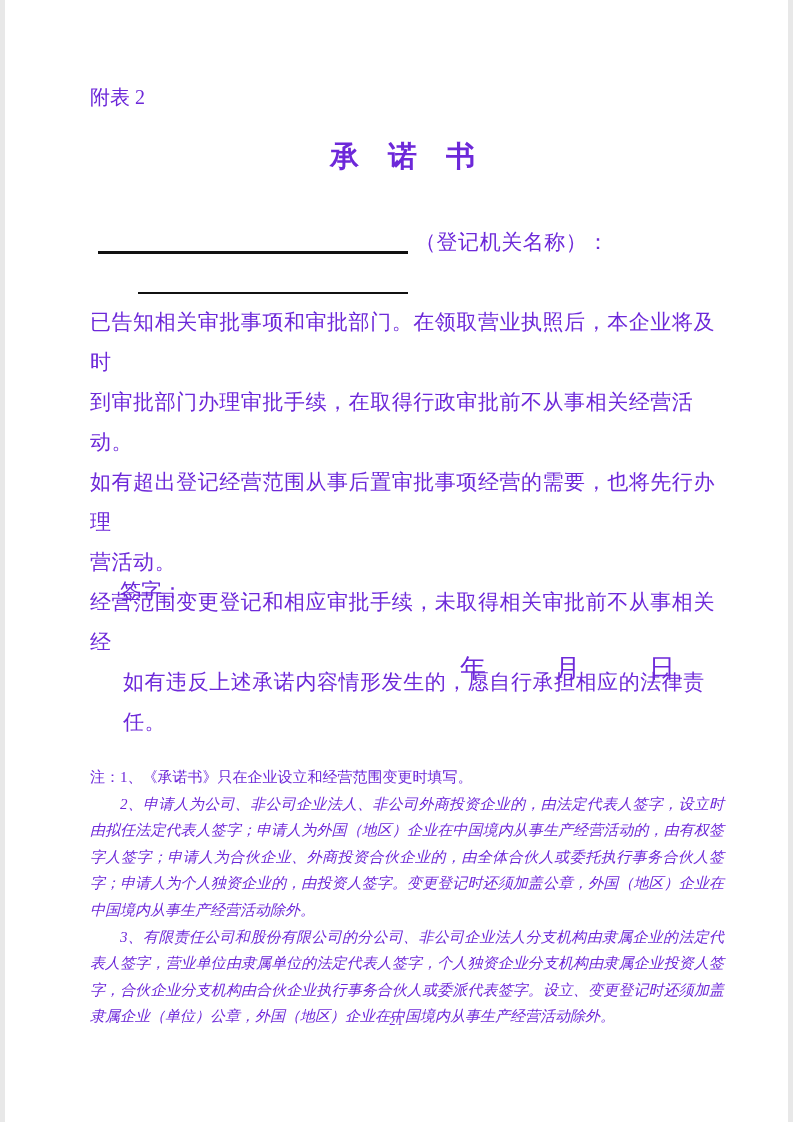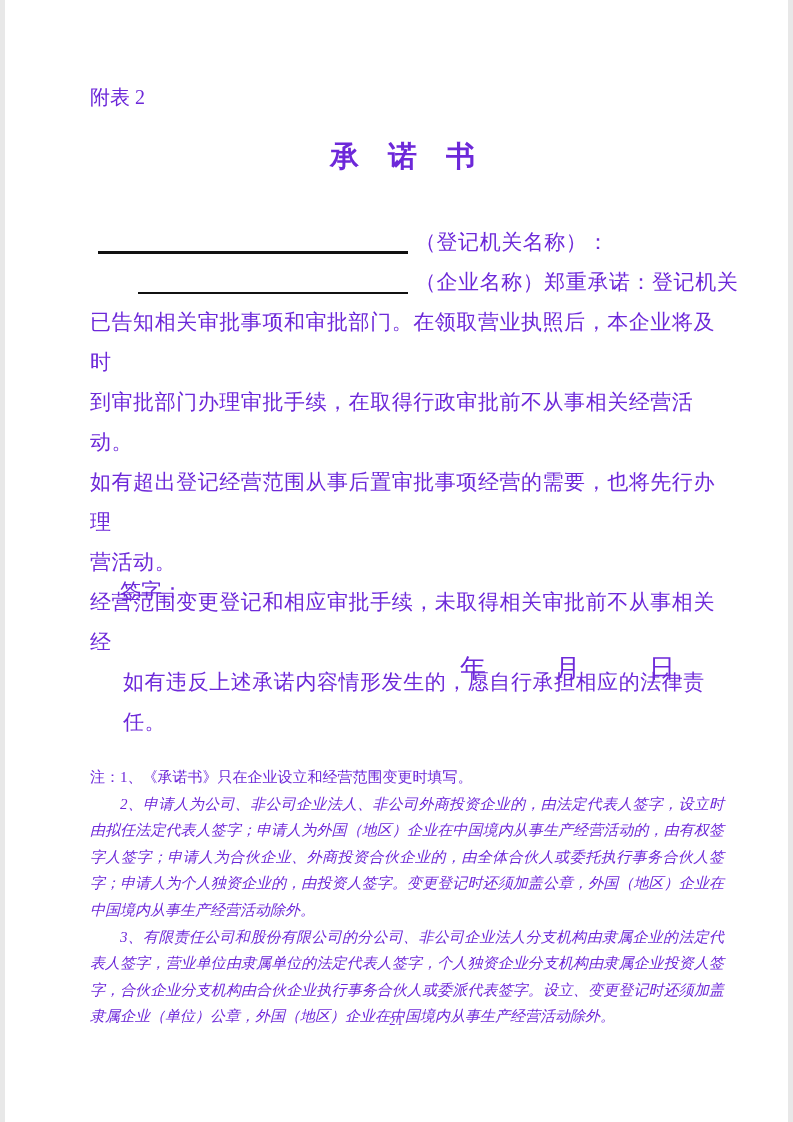--- a/index.html
+++ b/index.html
@@ -114,21 +114,21 @@
 
   <div class="doc-title">承　诺　书</div>
 
   <div class="main-block">
 
     <div class="fill-row">
       <span class="blank blank-1"></span><span>（登记机关名称）：</span>
     </div>
 
     <div class="fill-row">
-      <span class="blank blank-2"></span><span>（企业名称）郑重承诺：登记机关</span>
+      <span class="blank blank-2"></span>
     </div>
 
     <div>已告知相关审批事项和审批部门。在领取营业执照后，本企业将及时</div>
     <div>到审批部门办理审批手续，在取得行政审批前不从事相关经营活动。</div>
     <div>如有超出登记经营范围从事后置审批事项经营的需要，也将先行办理</div>
     <div>营活动。</div>
     <div>经营范围变更登记和相应审批手续，未取得相关审批前不从事相关经</div>
 
     <div class="indent-line">如有违反上述承诺内容情形发生的，愿自行承担相应的法律责任。</div>
   </div>

